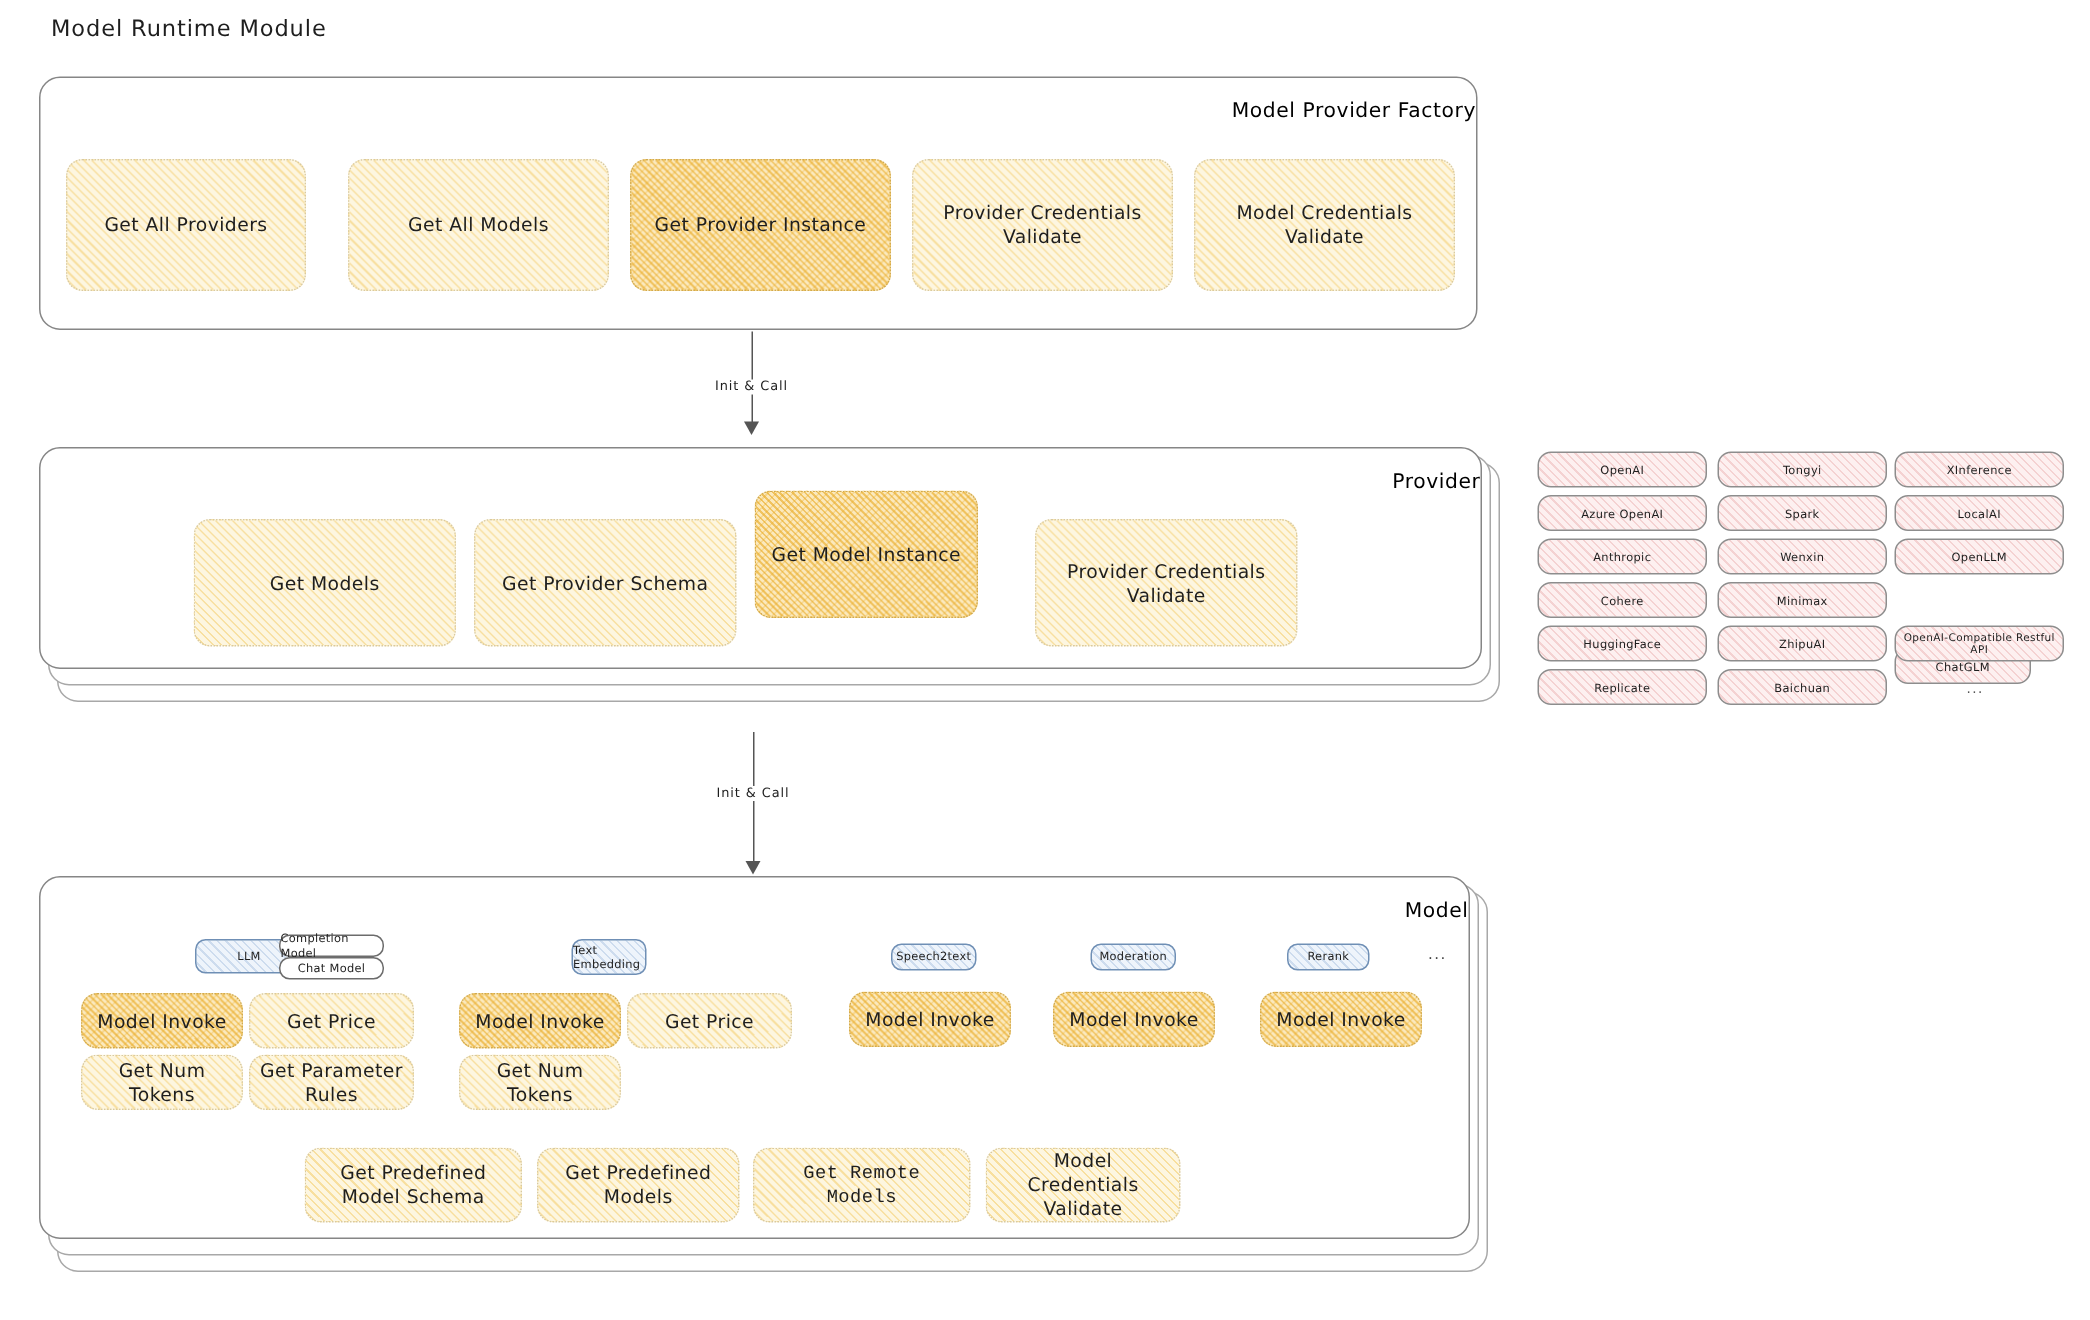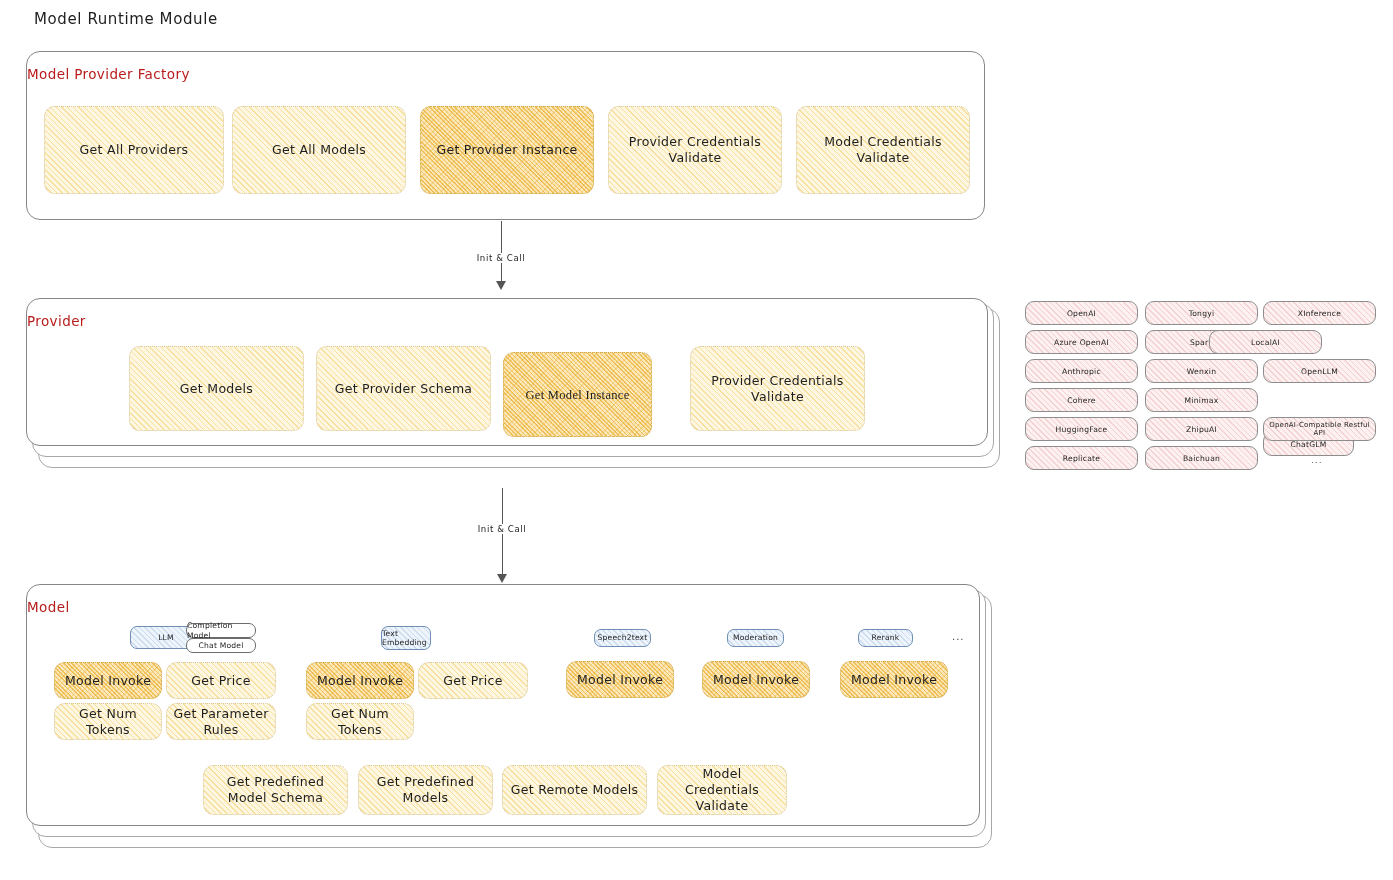--- a/index.html
+++ b/index.html
@@ -22,21 +22,21 @@
   
   .container{
     position:absolute;
     border:1.4px solid #868686;
     border-radius:14px;
     background:#ffffff;
     box-sizing:border-box;
   }
   .container .ctitle{
     position:absolute;left:0;right:0;top:14px;
-    text-align:left;font-size:13.5px;color:#b91c1c;letter-spacing:.4px;
+    text-align:right;font-size:13.5px;color:#000000;letter-spacing:.4px;
   }
   
   .stack{
     position:absolute;
     border:1.2px solid #a8a8a8;
     border-bottom-left-radius:14px;border-bottom-right-radius:14px;
     border-top-left-radius:14px;border-top-right-radius:14px;
     background:#ffffff;
     box-sizing:border-box;
   }
@@ -118,56 +118,56 @@
 </head>
 <body>
 
 <div class="canvas">
 
   <div class="page-title">Model Runtime Module</div>
 
   <div class="container" style="left:26px;top:51px;width:959px;height:169px;">
     <div class="ctitle">Model Provider Factory</div>
   </div>
-  <div class="node" style="left:44px;top:106px;width:180px;height:88px;">Get All Providers</div>
+  <div class="node" style="left:44px;top:106px;width:160px;height:88px;">Get All Providers</div>
   <div class="node" style="left:232px;top:106px;width:174px;height:88px;">Get All Models</div>
   <div class="node hot" style="left:420px;top:106px;width:174px;height:88px;">Get Provider Instance</div>
   <div class="node" style="left:608px;top:106px;width:174px;height:88px;">Provider Credentials Validate</div>
   <div class="node" style="left:796px;top:106px;width:174px;height:88px;">Model Credentials Validate</div>
 
   <div class="arrow-line" style="left:501px;top:221px;height:62px;"></div>
   <div class="arrow-head" style="left:496px;top:281px;"></div>
   <div class="arrow-label" style="left:501px;top:253px;">Init &amp; Call</div>
 
   <div class="stack" style="left:38px;top:308px;width:962px;height:160px;"></div>
   <div class="stack" style="left:32px;top:303px;width:962px;height:154px;"></div>
   <div class="container" style="left:26px;top:298px;width:962px;height:148px;">
     <div class="ctitle">Provider</div>
   </div>
   <div class="node" style="left:129px;top:346px;width:175px;height:85px;">Get Models</div>
   <div class="node" style="left:316px;top:346px;width:175px;height:85px;text-align:right;">Get Provider Schema</div>
-  <div class="node hot" style="left:503px;top:352px;width:149px;height:85px;font-family:Liberation Serif, serif;">Get Model Instance</div>
+  <div class="node hot" style="left:503px;top:327px;width:149px;height:85px;">Get Model Instance</div>
   <div class="node" style="left:690px;top:346px;width:175px;height:85px;">Provider Credentials Validate</div>
 
   <div class="chip" style="left:1025px;top:301px;width:113px;height:24px;">OpenAI</div>
   <div class="chip" style="left:1025px;top:330px;width:113px;height:24px;">Azure OpenAI</div>
   <div class="chip" style="left:1025px;top:359px;width:113px;height:24px;">Anthropic</div>
   <div class="chip" style="left:1025px;top:388px;width:113px;height:24px;">Cohere</div>
   <div class="chip" style="left:1025px;top:417px;width:113px;height:24px;">HuggingFace</div>
   <div class="chip" style="left:1025px;top:446px;width:113px;height:24px;">Replicate</div>
 
   <div class="chip" style="left:1145px;top:301px;width:113px;height:24px;">Tongyi</div>
   <div class="chip" style="left:1145px;top:330px;width:113px;height:24px;">Spark</div>
   <div class="chip" style="left:1145px;top:359px;width:113px;height:24px;">Wenxin</div>
   <div class="chip" style="left:1145px;top:388px;width:113px;height:24px;">Minimax</div>
   <div class="chip" style="left:1145px;top:417px;width:113px;height:24px;">ZhipuAI</div>
   <div class="chip" style="left:1145px;top:446px;width:113px;height:24px;">Baichuan</div>
 
   <div class="chip" style="left:1263px;top:301px;width:113px;height:24px;">XInference</div>
-  <div class="chip" style="left:1209px;top:330px;width:113px;height:24px;text-align:right;">LocalAI</div>
+  <div class="chip" style="left:1263px;top:330px;width:113px;height:24px;text-align:right;">LocalAI</div>
   <div class="chip" style="left:1263px;top:359px;width:113px;height:24px;">OpenLLM</div>
   <div class="chip" style="left:1263px;top:388px;width:91px;height:24px;margin-top:44px;">ChatGLM</div>
   <div class="chip" style="left:1263px;top:417px;width:113px;height:24px;font-size:7px;">OpenAI-Compatible Restful API</div>
   <div class="chip-ellipsis" style="left:1311px;top:455px;">...</div>
 
   <div class="arrow-line" style="left:502px;top:488px;height:88px;"></div>
   <div class="arrow-head" style="left:497px;top:574px;"></div>
   <div class="arrow-label" style="left:502px;top:524px;">Init &amp; Call</div>
 
   <div class="stack" style="left:38px;top:594px;width:954px;height:254px;"></div>
@@ -196,16 +196,16 @@
   <div class="badge" style="left:727px;top:629px;width:57px;height:18px;">Moderation</div>
   <div class="node hot" style="left:702px;top:661px;width:108px;height:37px;">Model Invoke</div>
 
   <div class="badge" style="left:858px;top:629px;width:55px;height:18px;">Rerank</div>
   <div class="node hot" style="left:840px;top:661px;width:108px;height:37px;">Model Invoke</div>
 
   <div class="dots" style="left:952px;top:631px;">...</div>
 
   <div class="node" style="left:203px;top:765px;width:145px;height:50px;">Get Predefined Model Schema</div>
   <div class="node" style="left:358px;top:765px;width:135px;height:50px;">Get Predefined Models</div>
-  <div class="node" style="left:502px;top:765px;width:145px;height:50px;">Get Remote Models</div>
+  <div class="node" style="left:502px;top:765px;width:145px;height:50px;font-family:Liberation Mono, monospace;">Get Remote Models</div>
   <div class="node" style="left:657px;top:765px;width:130px;height:50px;">Model Credentials Validate</div>
 
 </div>
 
 </body></html>

